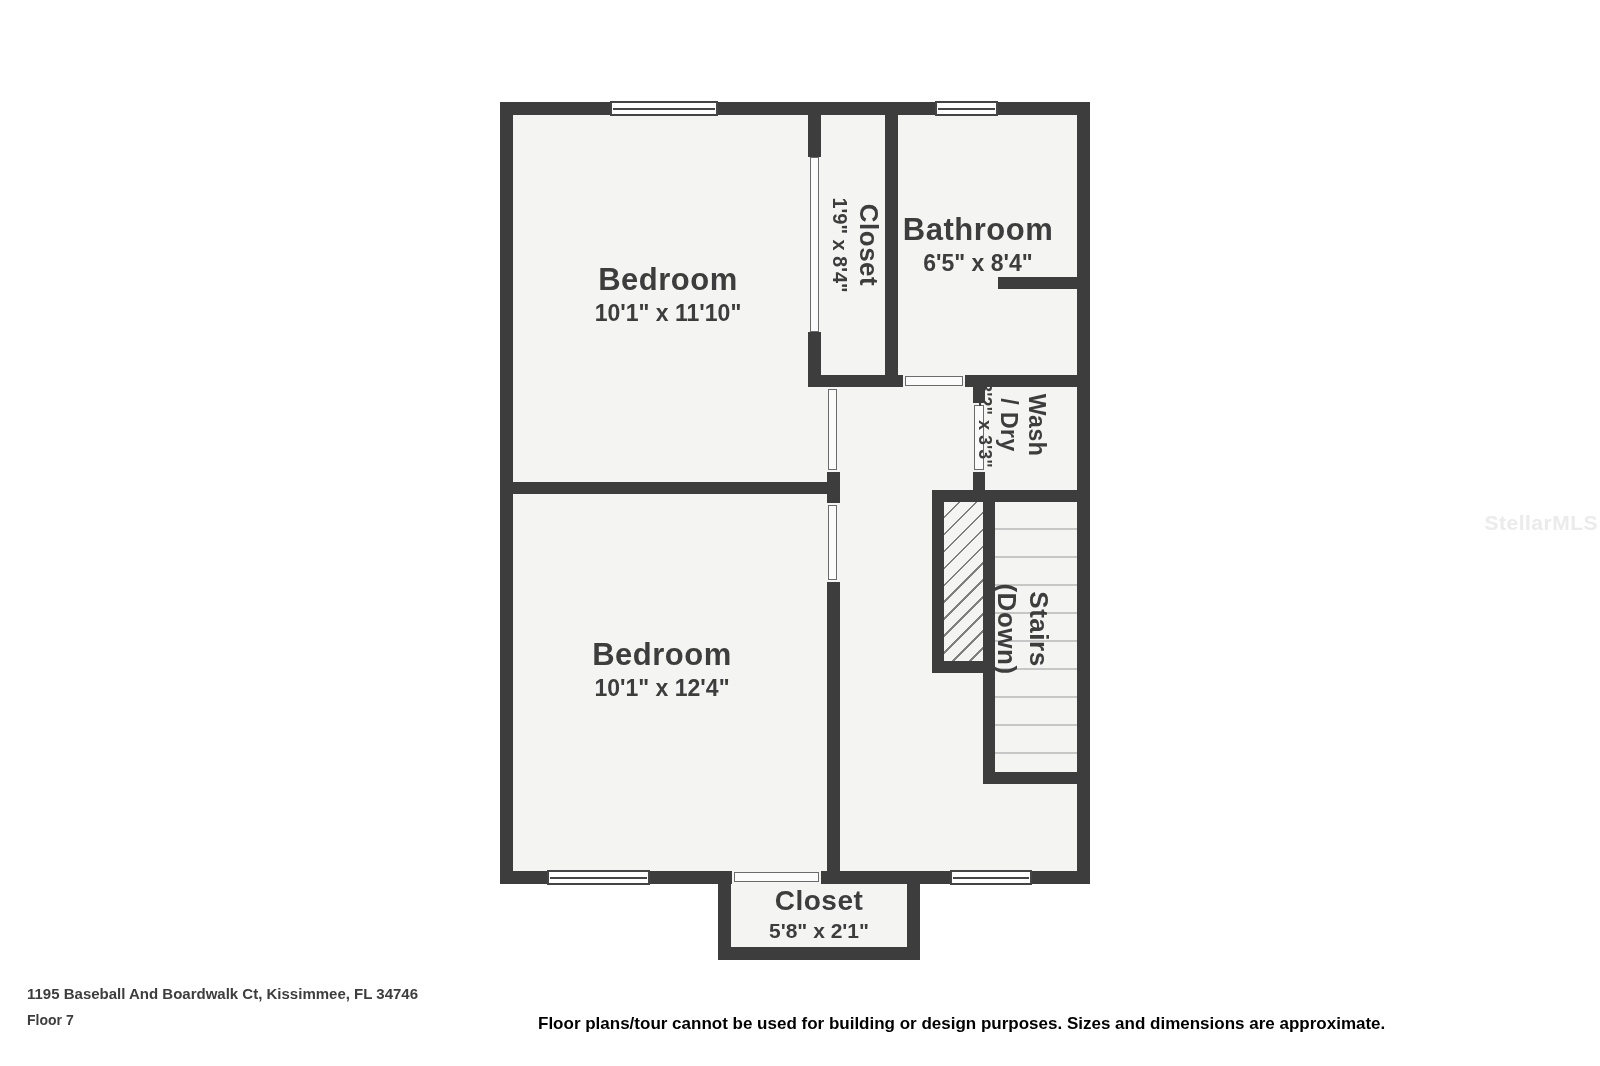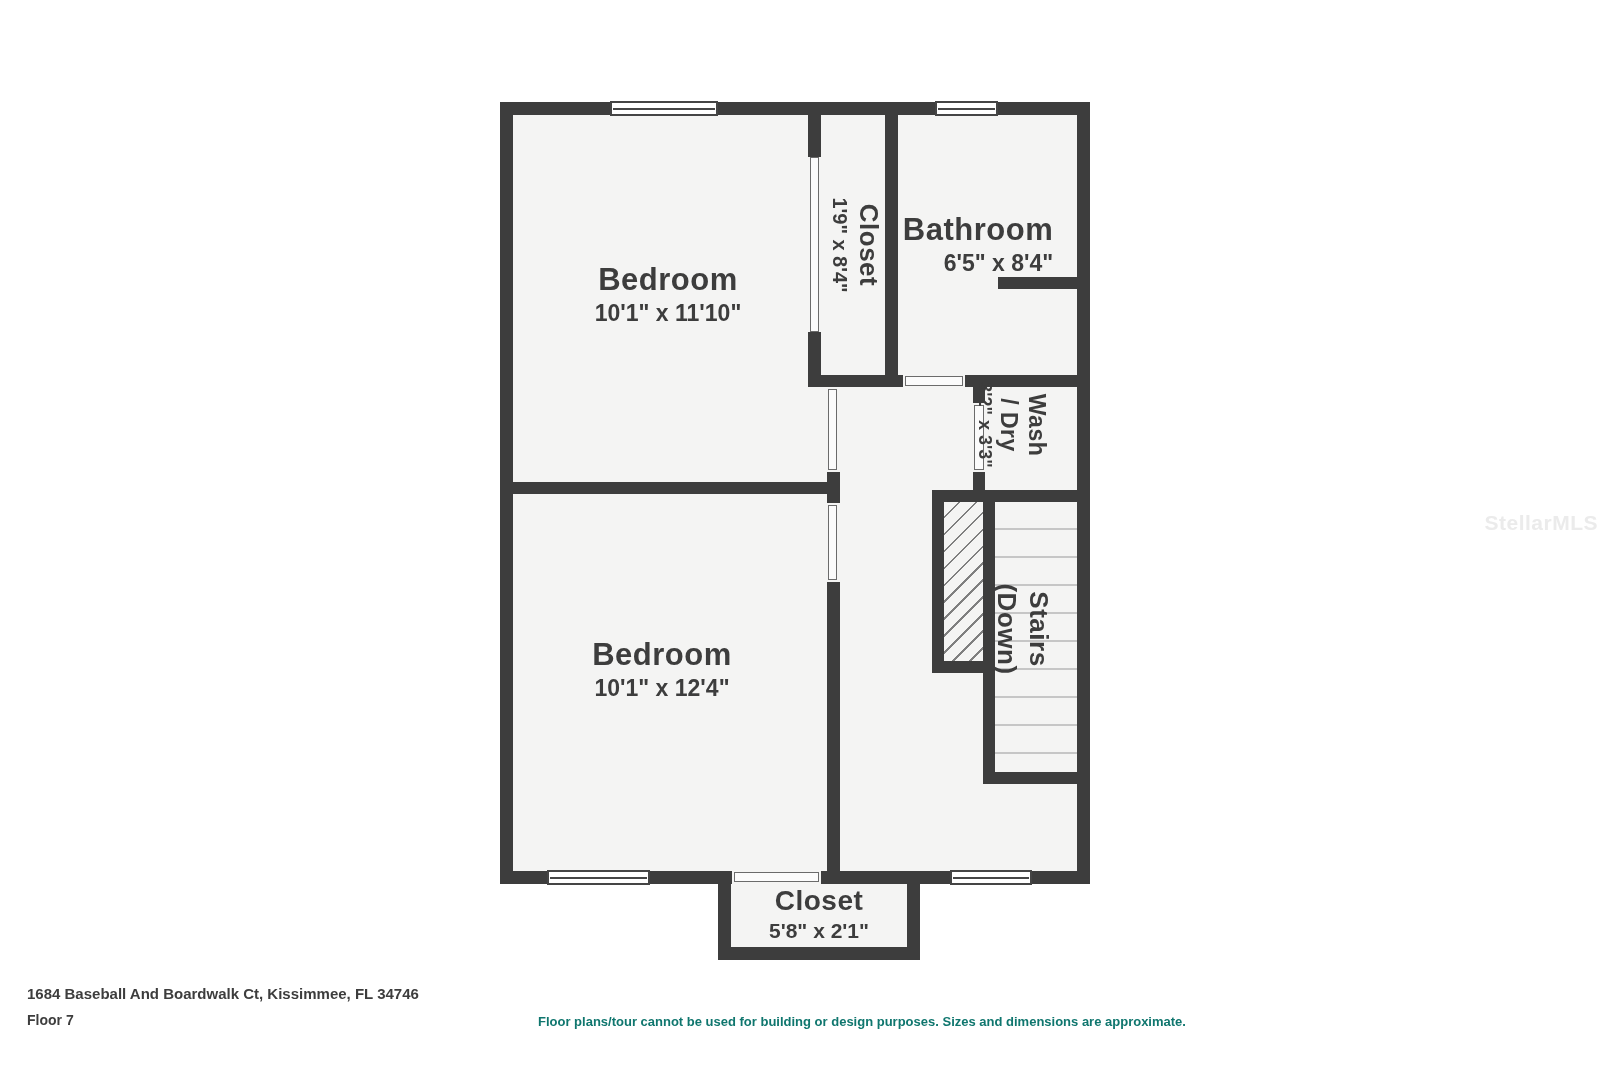--- a/index.html
+++ b/index.html
@@ -34,21 +34,21 @@
   .room-label.sm .rname{font-size:26px;}
   .room-label.sm .rdims{font-size:20px;}
   .room-label.xs .rname{font-size:23px;}
   .room-label.xs .rdims{font-size:18px;}
   .watermark{
     position:absolute;top:511px;right:2px;font-size:21px;font-weight:bold;
     color:#ebebeb;letter-spacing:0.5px;
   }
   .addr{position:absolute;left:27px;top:985px;font-size:15px;font-weight:bold;color:#3d3d3d;}
   .floor-label{position:absolute;left:27px;top:1012px;font-size:14px;font-weight:bold;color:#3d3d3d;}
-  .disclaimer{position:absolute;left:538px;top:1014px;font-size:13px;font-weight:bold;color:#0f766e;}
+  .disclaimer{position:absolute;left:538px;top:1014px;font-size:17px;font-weight:bold;color:#000000;}
 </style>
 </head>
 <body>
 
 <div class="canvas">
   <div class="plan">
 
     <div class="fill" style="left:13px;top:13px;width:564px;height:756px;"></div>
     <div class="fill" style="left:231px;top:769px;width:176px;height:76px;"></div>
 
@@ -108,21 +108,21 @@
       </div>
 
     <div class="room-label" style="left:168px;top:192px;">
       <span class="rname">Bedroom</span>
       <span class="rdims">10'1" x 11'10"</span>
     </div>
     <div class="room-label rot sm" style="left:356px;top:143px;">
       <span class="rname">Closet</span>
       <span class="rdims">1'9" x 8'4"</span>
     </div>
-    <div class="room-label" style="left:478px;top:142px;align-items:flex-end;">
+    <div class="room-label" style="left:478px;top:142px;">
       <span class="rname">Bathroom</span>
       <span class="rdims">6'5" x 8'4"</span>
     </div>
     <div class="room-label rot xs" style="left:512px;top:323px;">
       <span class="rname">Wash</span>
       <span class="rname">/ Dry</span>
       <span class="rdims">3'2" x 3'3"</span>
     </div>
     <div class="room-label rot sm" style="left:522px;top:527px;">
       <span class="rname">Stairs</span>
@@ -133,16 +133,16 @@
       <span class="rdims">10'1" x 12'4"</span>
     </div>
     <div class="room-label md" style="left:319px;top:812px;">
       <span class="rname">Closet</span>
       <span class="rdims">5'8" x 2'1"</span>
     </div>
   </div>
 
   <div class="watermark">StellarMLS</div>
 
-  <div class="addr">1684 Baseball And Boardwalk Ct, Kissimmee, FL 34746</div>
+  <div class="addr">1195 Baseball And Boardwalk Ct, Kissimmee, FL 34746</div>
   <div class="floor-label">Floor 7</div>
   <div class="disclaimer">Floor plans/tour cannot be used for building or design purposes. Sizes and dimensions are approximate.</div>
 </div>
 
 </body></html>

